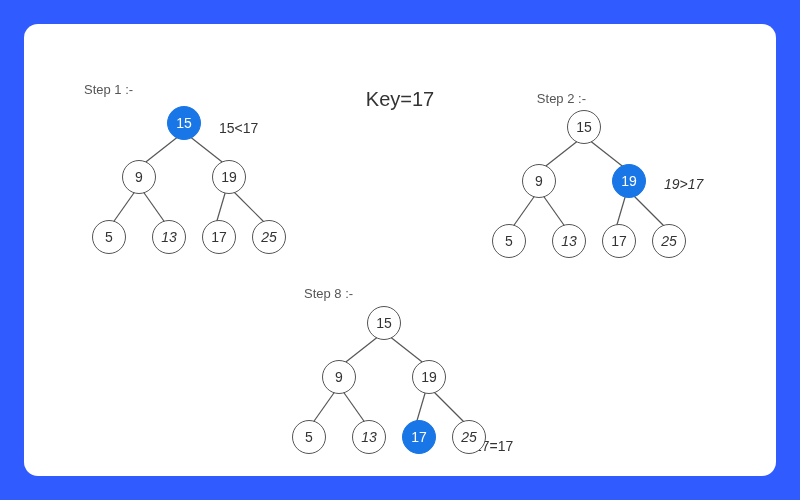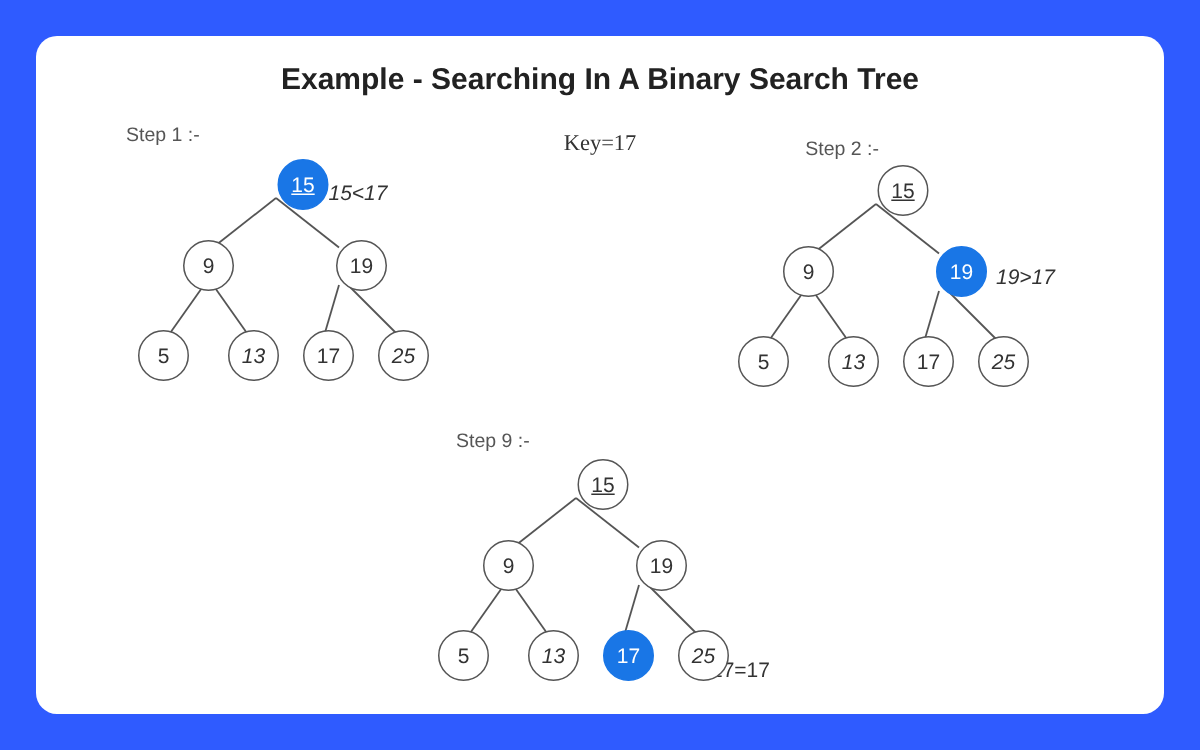--- a/index.html
+++ b/index.html
@@ -22,23 +22,22 @@
     text-align: center;
     font-size: 20px;
     font-weight: 700;
     color: #222;
     margin-bottom: 6px;
   }
   .key-label {
     position: absolute;
     left: 50%; transform: translateX(-50%);
     top: 64px;
-    font-size: 15px;
+    font-size: 20px;
     color: #333;
-    font-family: Liberation Serif, serif;
   }
   .step-label {
     font-size: 13px;
     color: #555;
   }
   .step1-label { position: absolute; left: 60px; top: 58px; text-align: right; }
   .step2-label { position: absolute; right: 190px; top: 67px; }
   .step3-label { position: absolute; left: 280px; top: 262px; }
 
   .tree { position: absolute; }
@@ -55,47 +54,46 @@
     font-size: 14px;
     color: #333;
     background: #fff;
   }
   .node.hi {
     background: #1976e6;
     color: #fff;
     border-color: #1976e6;
   }
   
-  .n-root { left: 121px; top: 4px; text-decoration: underline; }
+  .n-root { left: 103px; top: 4px; }
   .n-l   { left: 58px;  top: 58px; }
-  .n-r   { left: 160px; top: 58px; }
+  .n-r   { left: 148px; top: 58px; }
   .n-ll  { left: 28px;  top: 118px; }
   .n-lr  { left: 88px;  top: 118px; font-style: italic; }
   .n-rl  { left: 138px; top: 118px; }
   .n-rr  { left: 188px; top: 118px; font-style: italic; }
 
   .edges { position: absolute; left: 0; top: 0; width: 240px; height: 170px; pointer-events: none; }
   .edges line { stroke: #555; stroke-width: 1.2; }
 
   .cmp { position: absolute; font-size: 14px; color: #333; }
-  .cmp1 { left: 195px; top: 96px; font-style: italic; }
+  .cmp1 { left: 195px; top: 96px; }
   .cmp2 { left: 640px; top: 152px; font-style: italic; }
   .cmp3 { left: 450px; top: 414px; }
 </style>
 </head>
 <body>
 
 <div class="panel">
 
-  <div class="title">Example - Searching In A Binary Search Tree</div>
   <div class="key-label">Key=17</div>
 
   <div class="step-label step1-label">Step 1 :-</div>
   <div class="step-label step2-label">Step 2 :-</div>
-  <div class="step-label step3-label">Step 9 :-</div>
+  <div class="step-label step3-label">Step 8 :-</div>
 
   <div class="cmp cmp1">15&lt;17</div>
   <div class="cmp cmp2">19&gt;17</div>
   <div class="cmp cmp3">17=17</div>
 
   <div class="tree tree1">
     <svg class="edges">
       <line x1="120" y1="30" x2="78" y2="63"></line>
         <line x1="120" y1="30" x2="162" y2="63"></line>
       <line x1="72" y1="88" x2="48" y2="122"></line>

